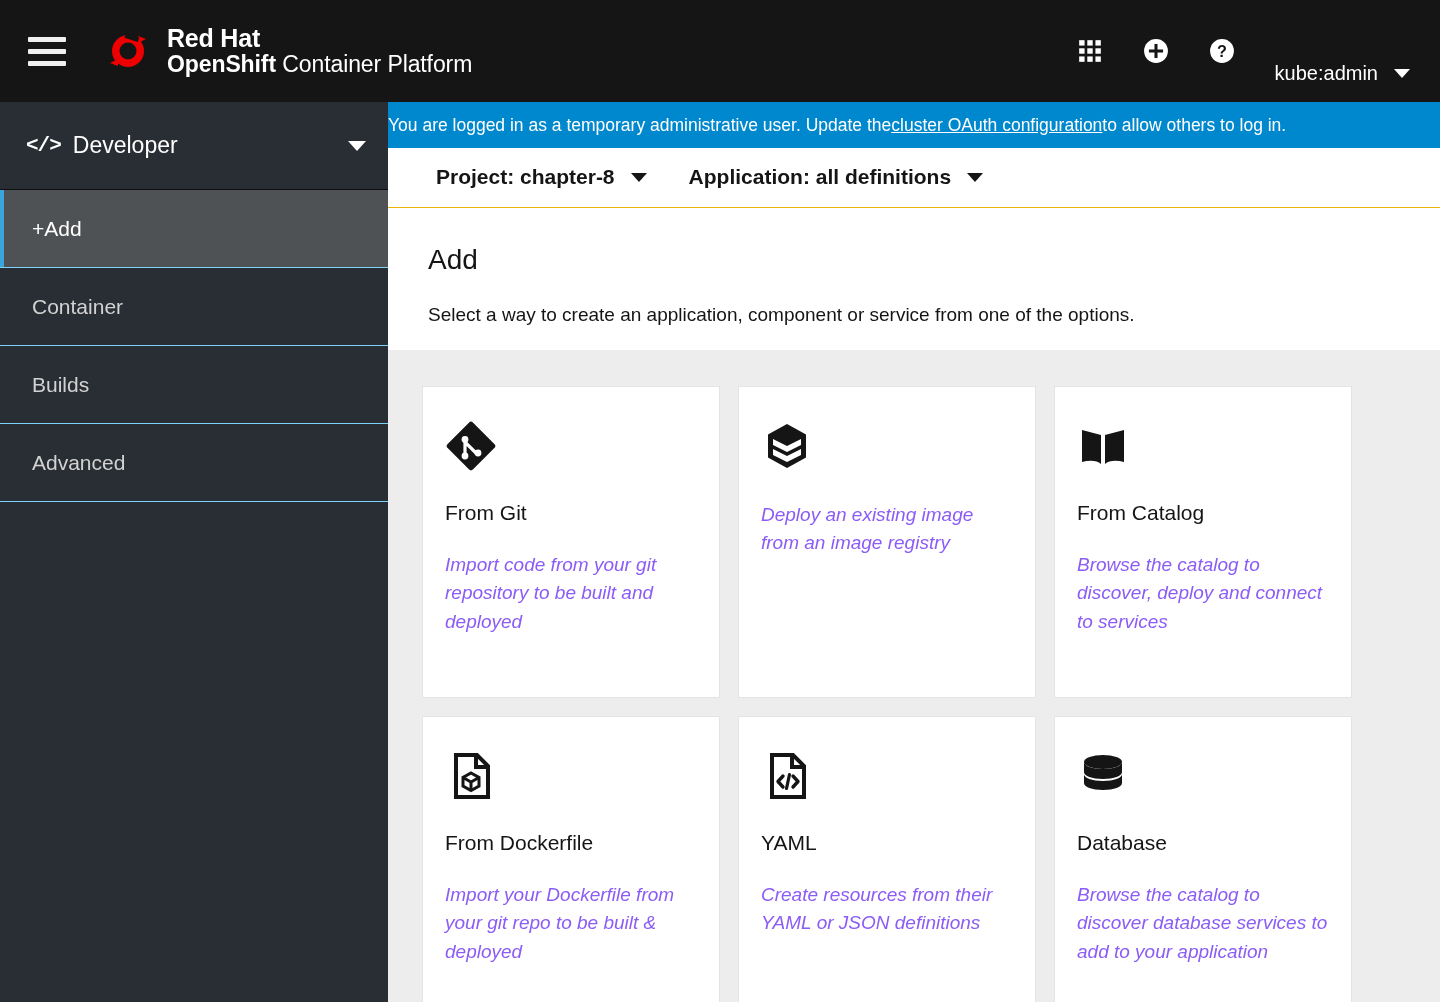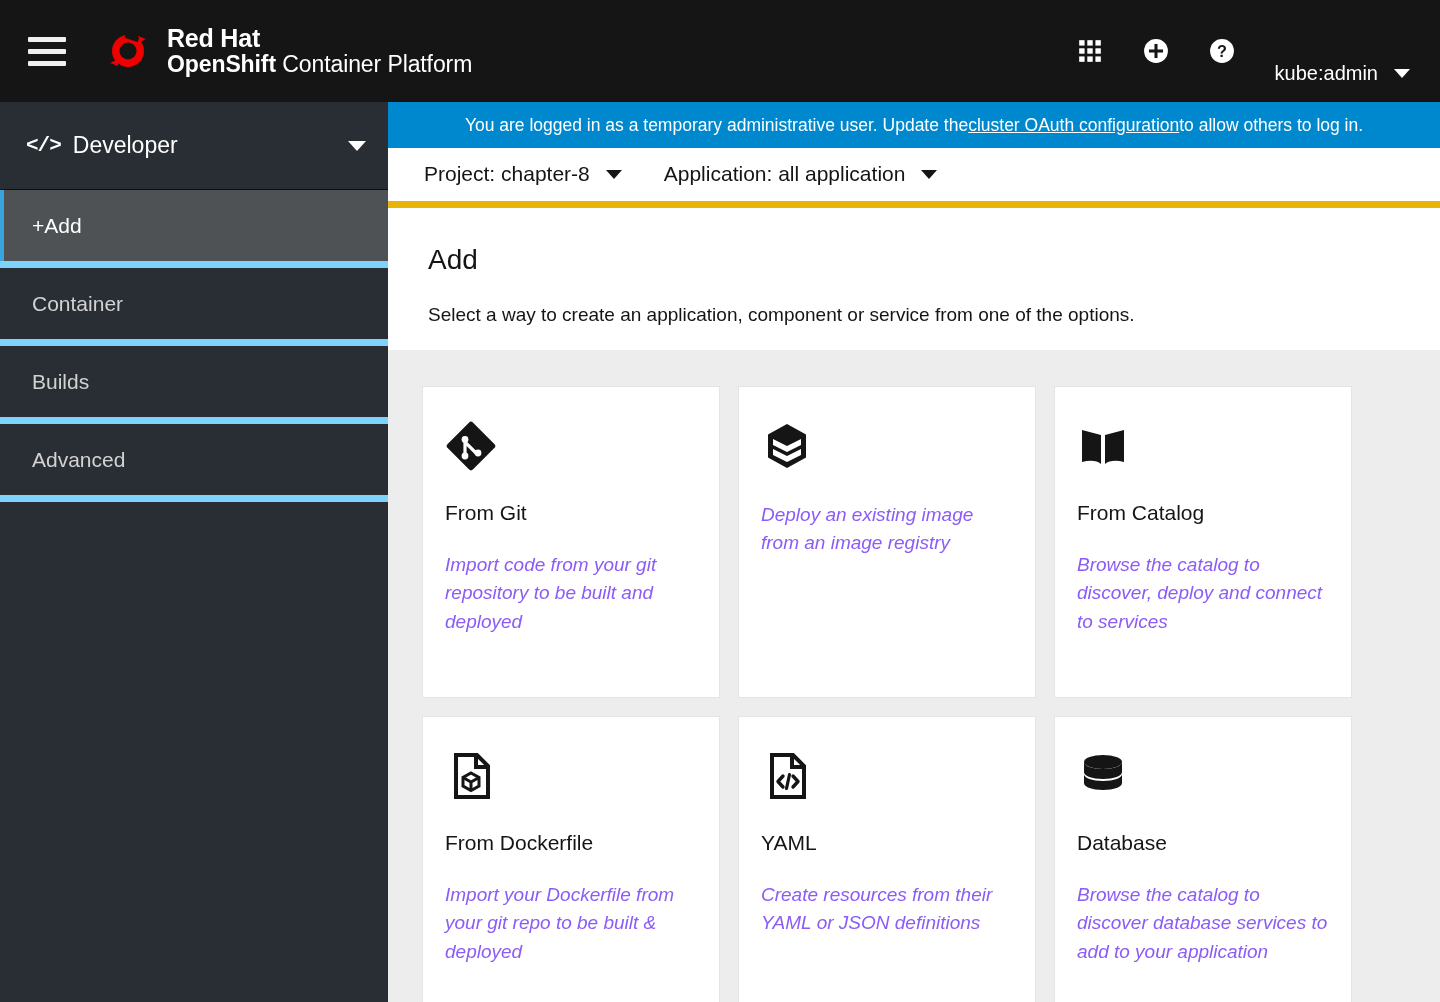--- a/index.html
+++ b/index.html
@@ -58,43 +58,43 @@
     font-family: "Liberation Mono", monospace; margin-right: 12px;
   }
   .perspective-label { color: #fff; font-size: 23px; font-weight: 400; }
   .perspective-caret {
     margin-left: auto; width: 0; height: 0;
     border-left: 9px solid transparent; border-right: 9px solid transparent;
     border-top: 10px solid #fff;
   }
   .nav-item {
     height: 78px; display: flex; align-items: center; padding-left: 32px;
-    color: #d2d2d2; font-size: 21px; border-bottom: 7px solid #7dd3fc;
+    color: #d2d2d2; font-size: 21px; border-bottom: 1px solid #7dd3fc;
     cursor: pointer; position: relative; background: #292e34;
   }
   .nav-item.active { background: #4f5255; color: #fff; }
   .nav-item.active::before {
     content: ""; position: absolute; left: 0; top: 0; bottom: 0; width: 4px;
     background: #39a5dc;
   }
   .sidebar-filler { flex: 1 1 auto; background: #292e34; }
 
   
   .content { flex: 1 1 auto; display: flex; flex-direction: column; min-width: 0; background: #fff; }
 
   .alert-banner {
     background: #0088ce; color: #fff; height: 48px;
-    display: flex; align-items: center; justify-content: center;
+    display: flex; align-items: center; justify-content: flex-start;
     font-size: 17.5px;
   }
   .alert-banner a { color: #fff; text-decoration: underline; }
 
   .toolbar {
     height: 62px; display: flex; align-items: center; gap: 42px;
-    padding-left: 36px; background: #fff; border-bottom: 7px solid #eab308;
+    padding-left: 48px; background: #fff; border-bottom: 1px solid #eab308; font-weight: bold;
   }
   .toolbar-item { display: flex; align-items: center; gap: 16px; cursor: pointer; }
   .toolbar-label { font-size: 21px; color: #151515; }
   .caret-dark {
     width: 0; height: 0; border-left: 8px solid transparent;
     border-right: 8px solid transparent; border-top: 9px solid #151515;
   }
 
   .page-head { background: #fff; padding: 36px 40px 24px 40px; }
   .page-title { font-size: 28px; font-weight: 400; color: #151515; margin-bottom: 28px; }
@@ -199,21 +199,21 @@
           <a href="#">cluster OAuth configuration</a>
           <span> to allow others to log in.</span>
       </div>
 
       <div class="toolbar">
         <div class="toolbar-item">
           <span class="toolbar-label">Project: chapter-8</span>
           <span class="caret-dark"></span>
         </div>
         <div class="toolbar-item">
-          <span class="toolbar-label">Application: all application</span>
+          <span class="toolbar-label">Application: all definitions</span>
           <span class="caret-dark"></span>
         </div>
       </div>
 
       <div class="page-head">
         <h1 class="page-title">Add</h1>
         <p class="page-subtitle">Select a way to create an application, component or service from one of the options.</p>
       </div>
 
       <div class="cards-area">

